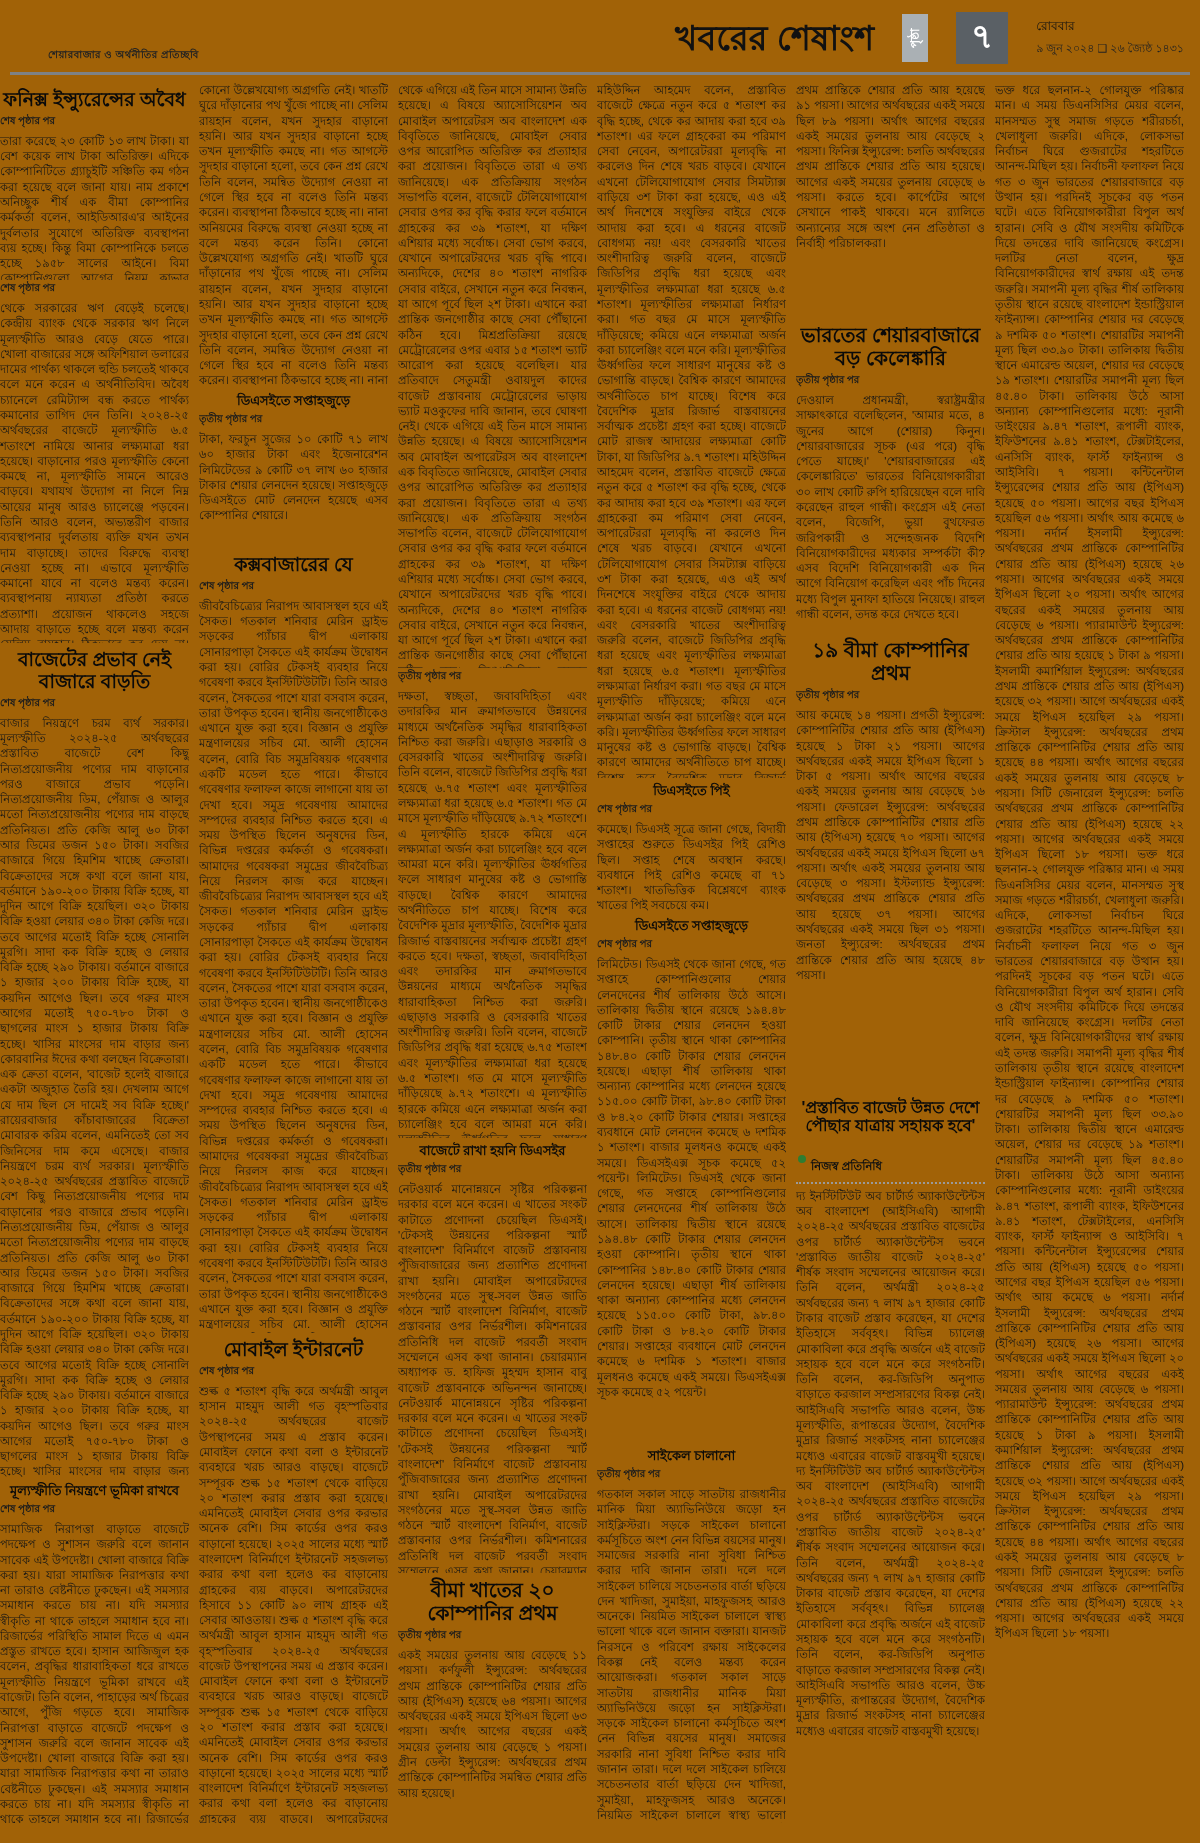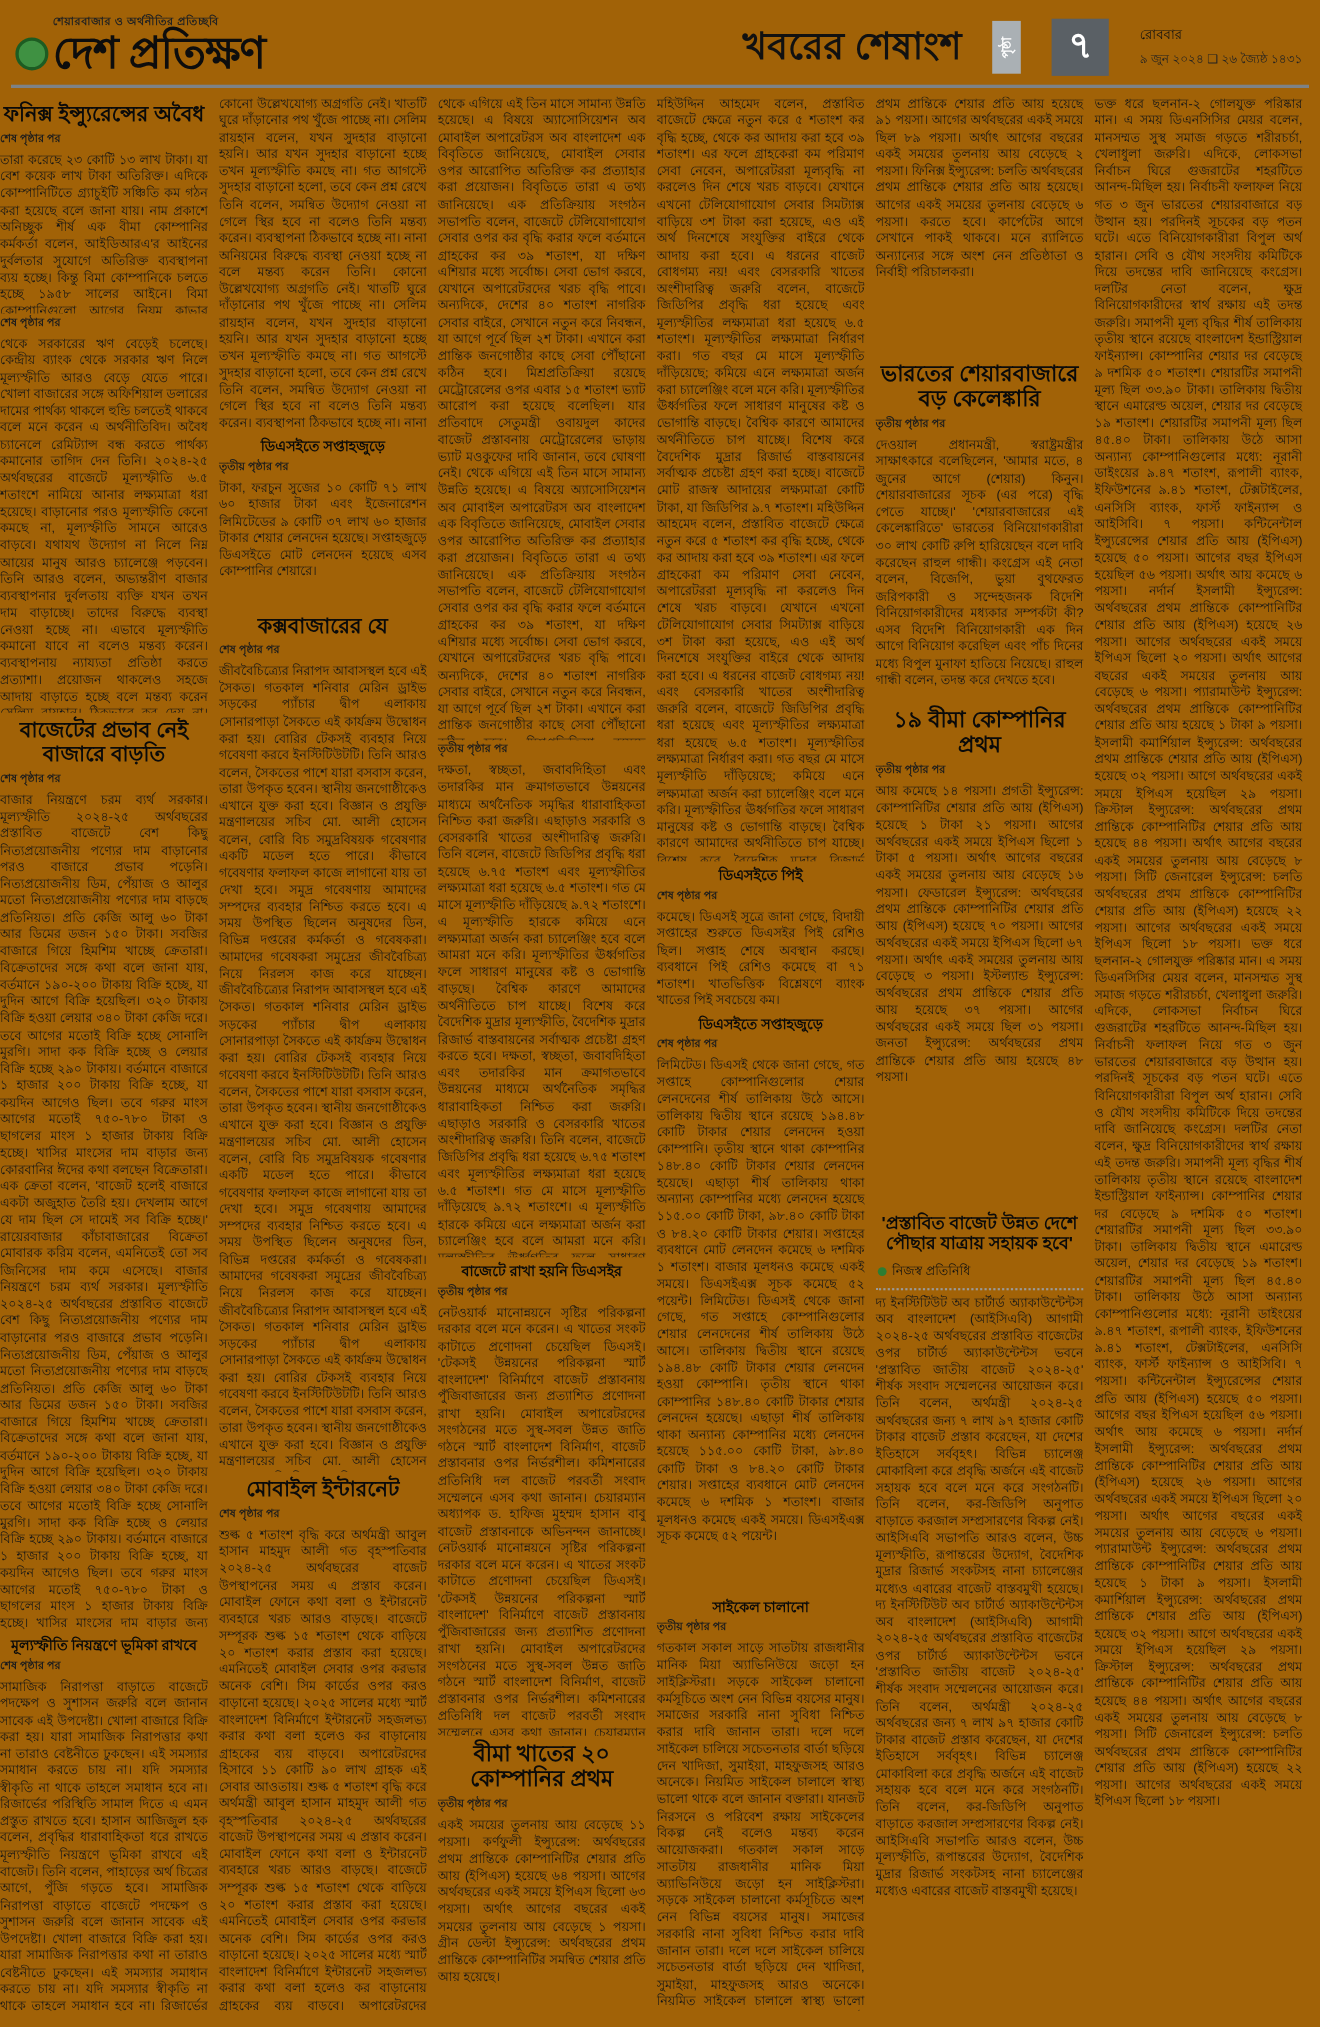--- a/index.html
+++ b/index.html
@@ -48,35 +48,31 @@
   .s17 { font-size:13px; }
   .s19 { font-size:19px; }
   .s20 { font-size:20px; }
   .cont { font-size:10px; font-weight:bold; color:#1c1c1c; padding-bottom:4px; }
   .body {
     font-size:11.5px; line-height:1.33; text-align:justify;
     color:#161616; word-break:break-word;
   }
   .byline-row { display:flex; align-items:center; gap:5px; padding:4px 0 3px 2px; }
   .byline-bullet { width:8px; height:8px; border-radius:50%; background:#2e7d32; display:inline-block; }
-  .byline-text { font-size:11.5px; font-weight:normal; color:#111; }
+  .byline-text { font-size:11.5px; font-weight:bold; color:#111;margin-top:16px; }
   .dotted-rule { border-bottom:2px dotted #9a9a9a; margin:2px 0 5px 0; }
 </style>
 </head>
 <body>
 
 <div id="page">
 
   <div id="header">
     <div class="mast-block">
       <div class="tagline">শেয়ারবাজার ও অর্থনীতির প্রতিচ্ছবি</div>
-      <div class="mast-row">
-        <span class="logo-dot"></span>
-        <span class="masthead">দেশ প্রতিক্ষণ</span>
-      </div>
     </div>
     <div class="head-right">
       <div class="section-title">খবরের শেষাংশ</div>
       <div class="page-label-box">পৃষ্ঠা</div>
       <div class="page-num-box">৭</div>
       <div class="date-block">
         <div class="day">রোববার</div>
         <div class="dateline">৯ জুন ২০২৪ ❑ ২৬ জ্যৈষ্ঠ ১৪৩১</div>
       </div>
     </div>

